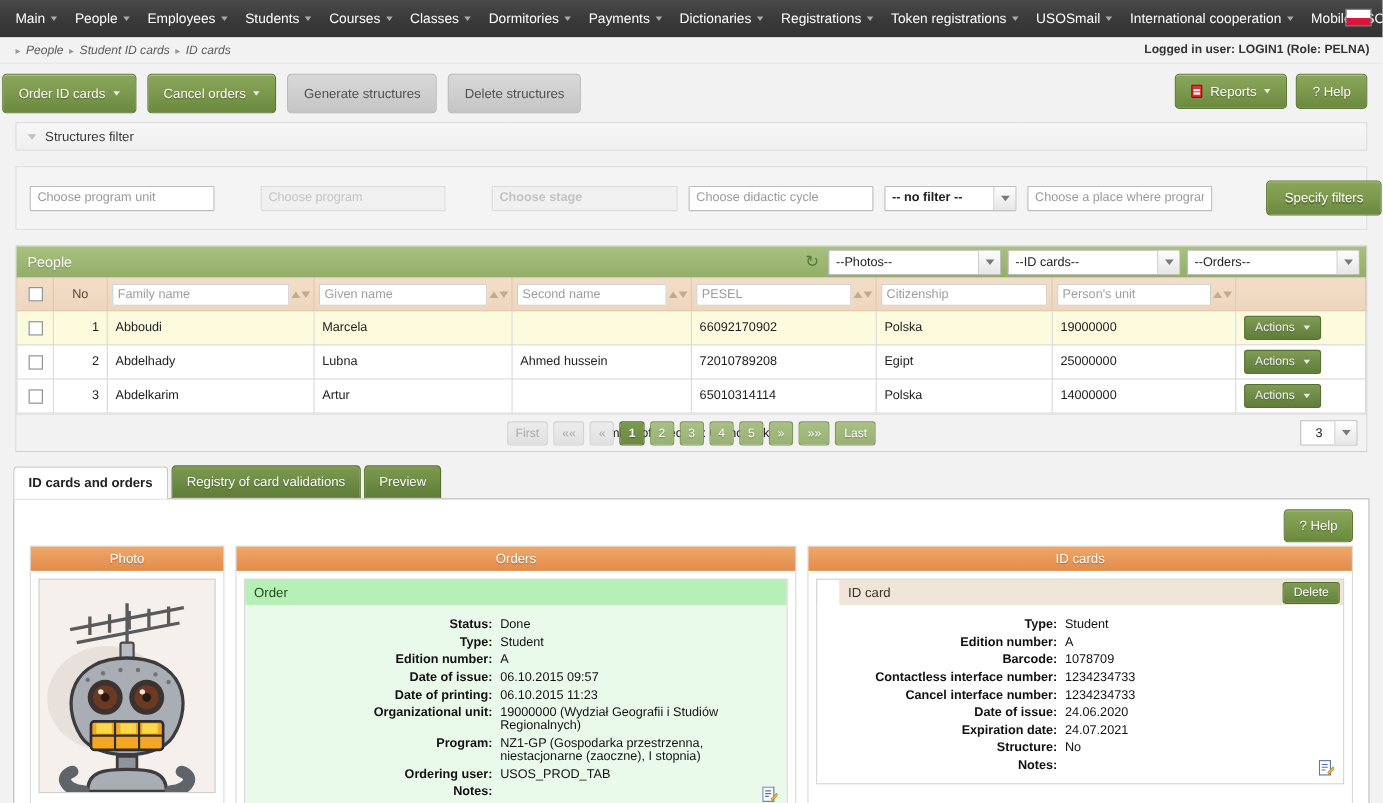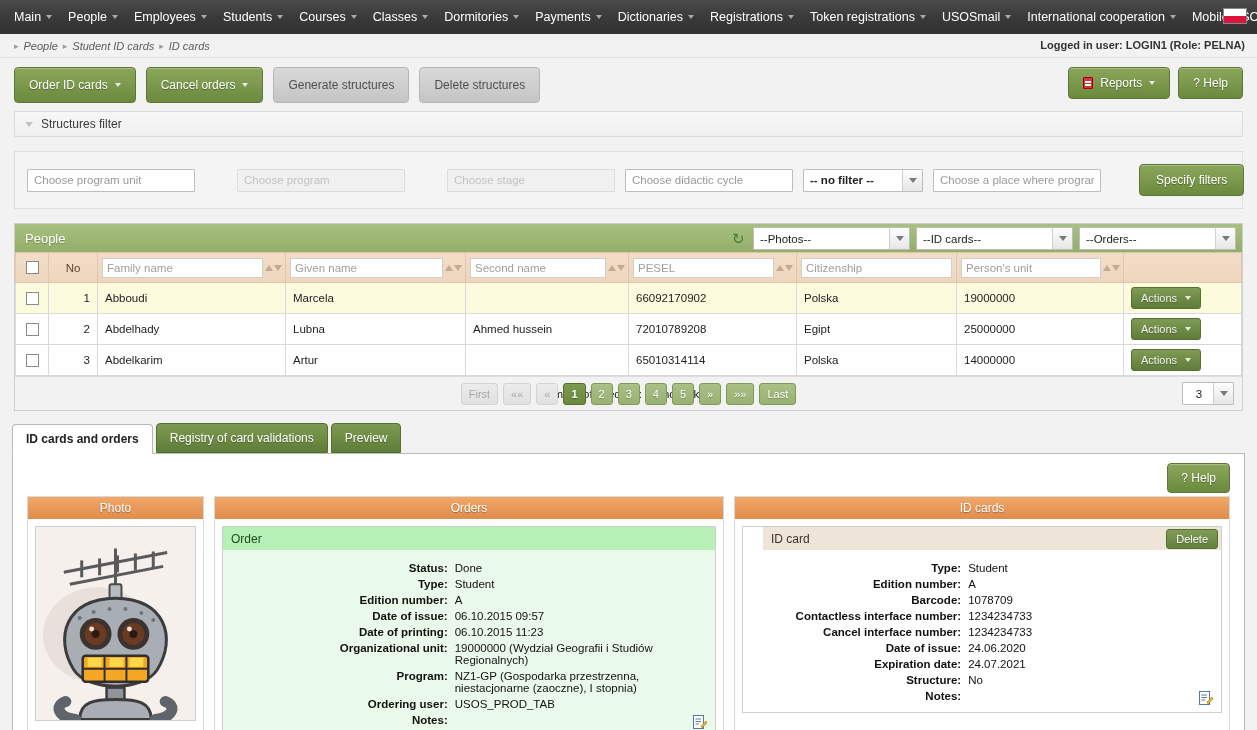--- a/index.html
+++ b/index.html
@@ -61,21 +61,21 @@
   .breadcrumb { display: flex; align-items: center; gap: 5px; font-size: 11px; color: #6d6d6d; font-style: italic; }
   .bc-arrow { color: #999; font-size: 9px; font-style: normal; }
   .bc-link { color: #5a5a5a; text-decoration: none; }
   .login-info {
     position: absolute; right: 12px; top: 5px;
     font-size: 11px; font-weight: bold; color: #333;
   }
 
   
   .toolbar {
-    padding: 9px 14px 8px 14px;
+    padding: 9px 14px 8px 2px;
     display: flex;
     align-items: center;
     gap: 10px;
     position: relative;
   }
   .btn {
     font-family: "Liberation Sans", sans-serif;
     font-size: 12px;
     border-radius: 4px;
     cursor: pointer;
@@ -503,32 +503,32 @@
 </div>
 
 <div class="struct-filter">
   <i class="tri-down"></i>
   <span>Structures filter</span>
 </div>
 
 <div class="filter-panel">
   <input class="txtin" style="width: 178px;" placeholder="Choose program unit">
   <input class="txtin disabled" style="width: 178px;" disabled="" placeholder="Choose program">
-  <input class="txtin disabled" style="width: 178px;" disabled="" placeholder="Choose stage">
+  <input class="txtin disabled" style="width: 178px; font-weight: bold;" disabled="" placeholder="Choose stage">
   <input class="txtin" style="width: 171px;" placeholder="Choose didactic cycle">
   <div class="sel-wrap">
     <select class="sel" style="width:120px">
       <option>-- no filter --</option>
     </select>
     <span class="sel-arrow">
         <i></i>
       </span>
   </div>
   <input class="txtin" style="width: 178px;" placeholder="Choose a place where program is take">
-  <button class="btn btn-green" style="margin-left:28px;padding:8px 16px">Specify filters</button>
+  <button class="btn btn-green" style="margin-left:39px;padding:8px 16px">Specify filters</button>
 </div>
 
 <div class="grid-wrap">
   <div class="grid-head">
     <span class="grid-title">People</span>
     <div class="grid-head-right">
       <span class="refresh-ico">↻</span>
       <div class="sel-wrap">
         <select class="sel" style="width:157px;font-weight:normal">
           <option>--Photos--</option>

